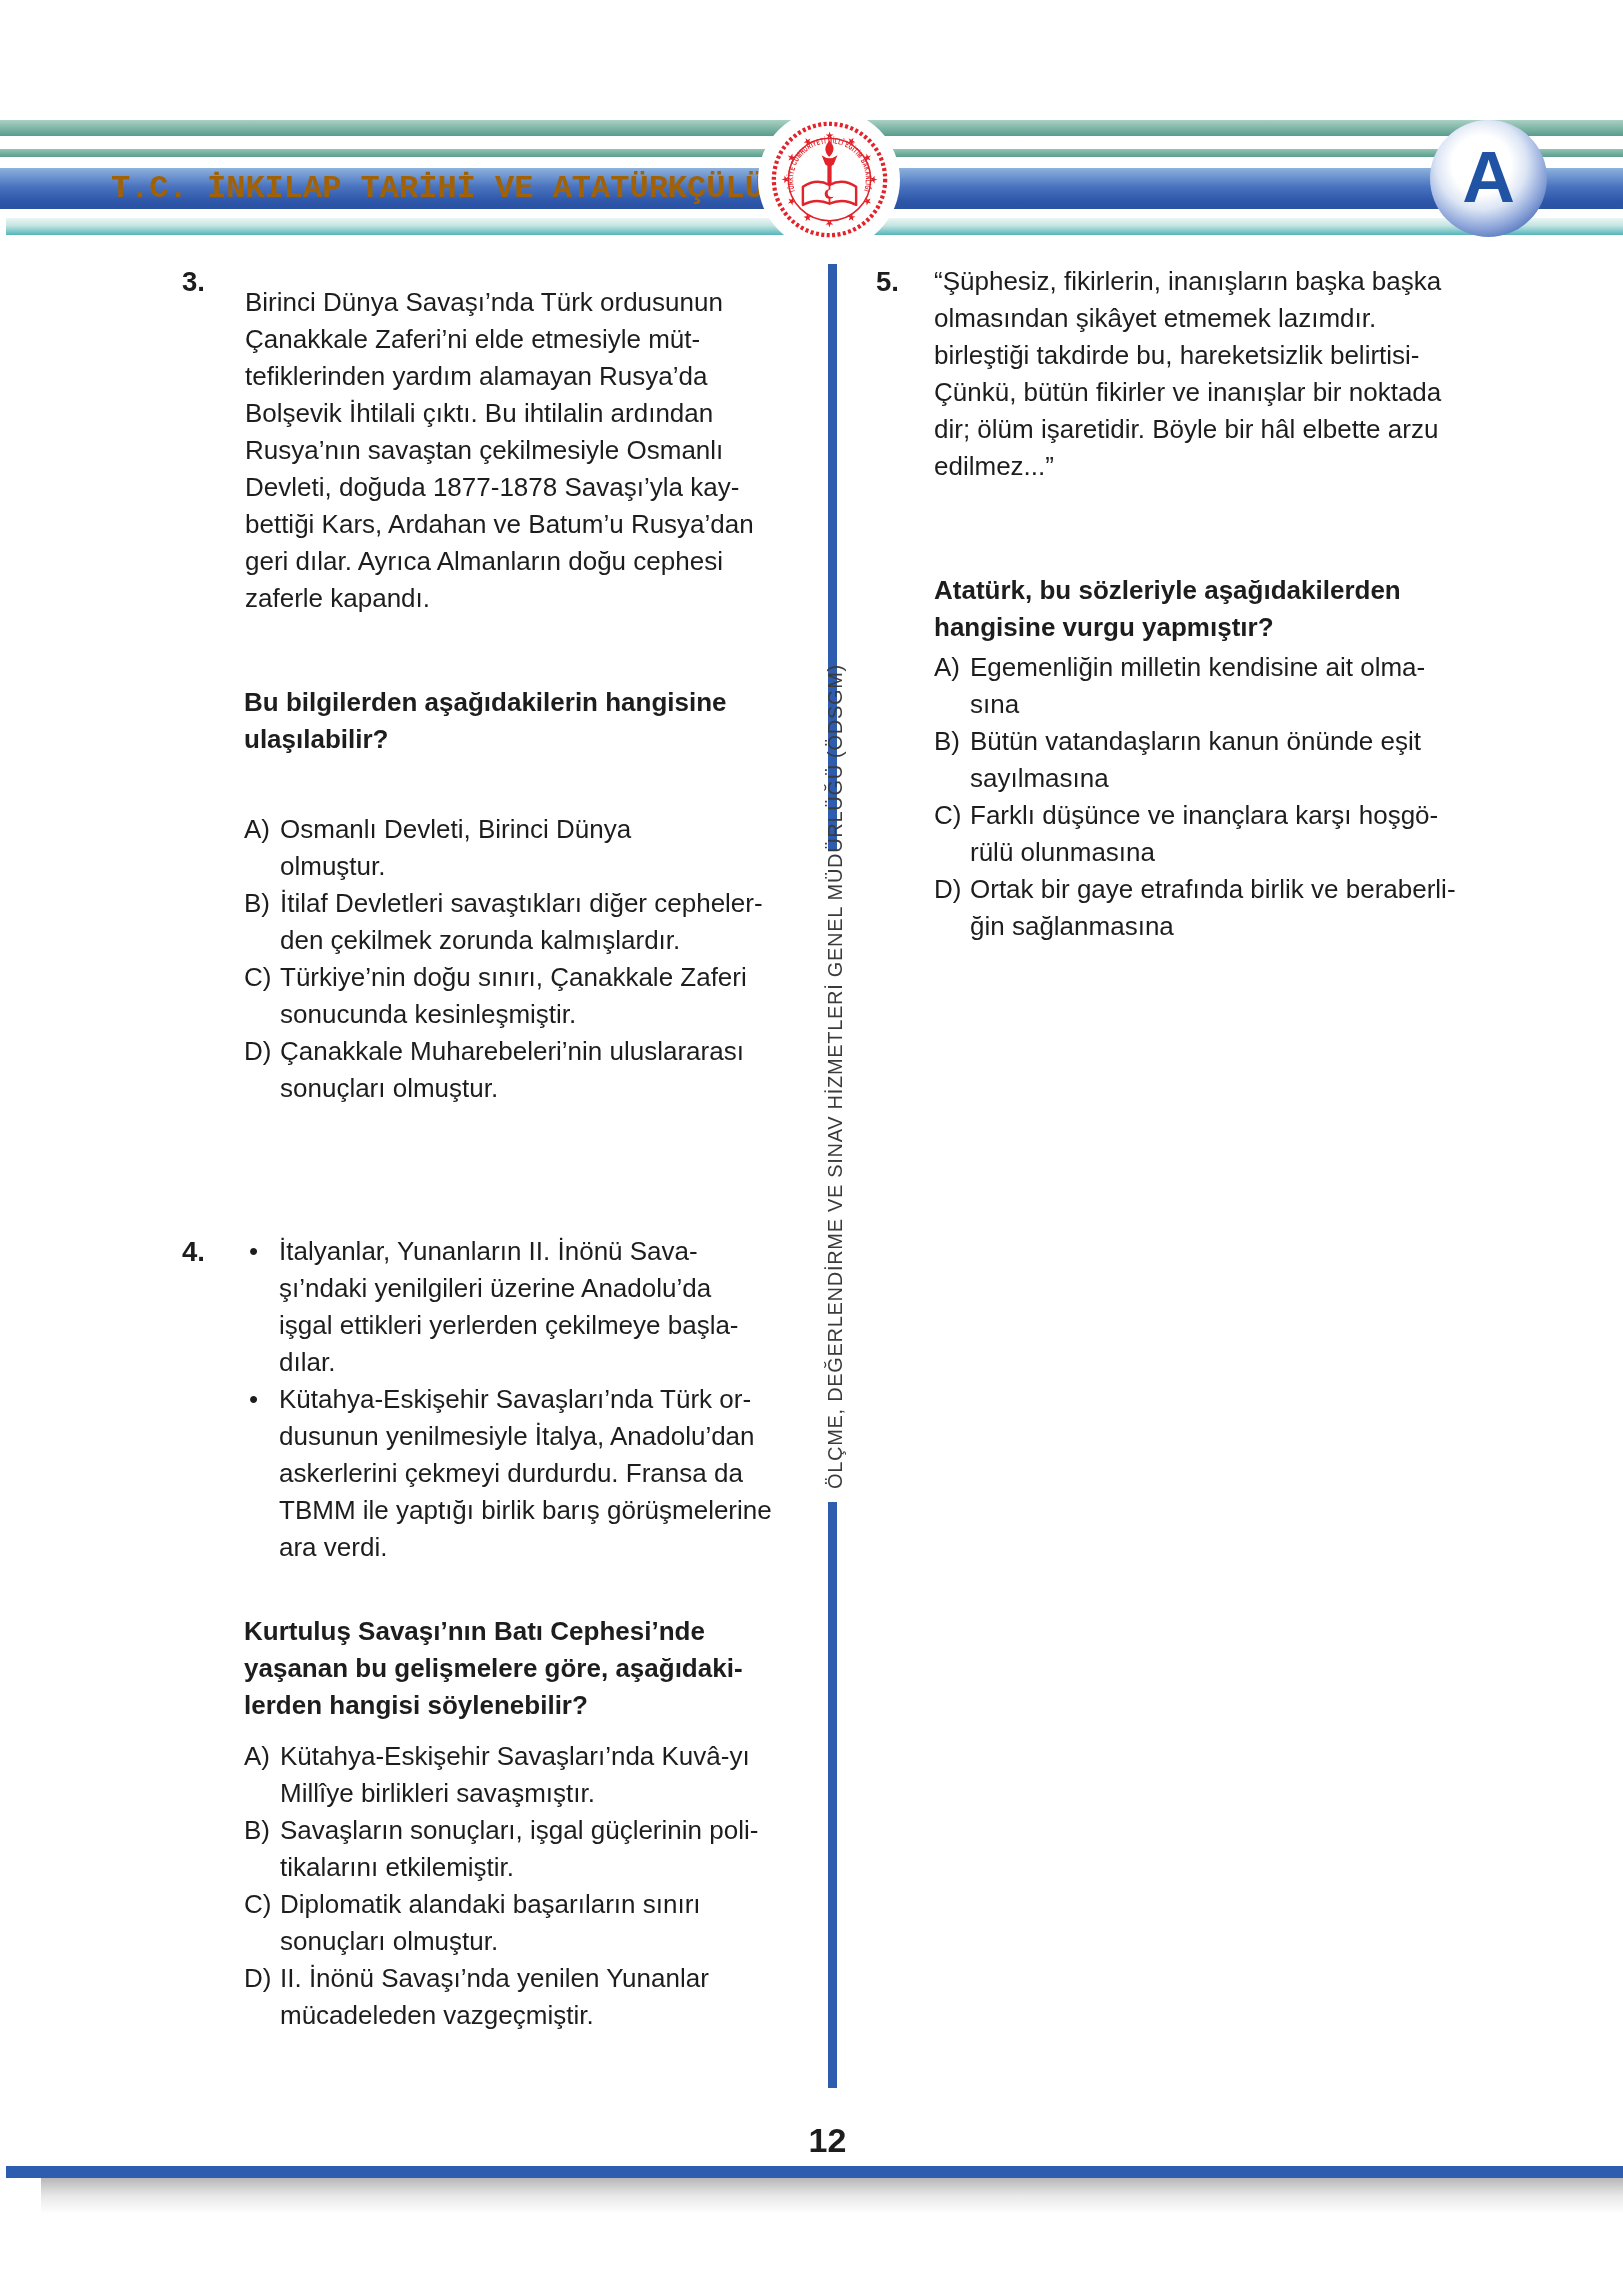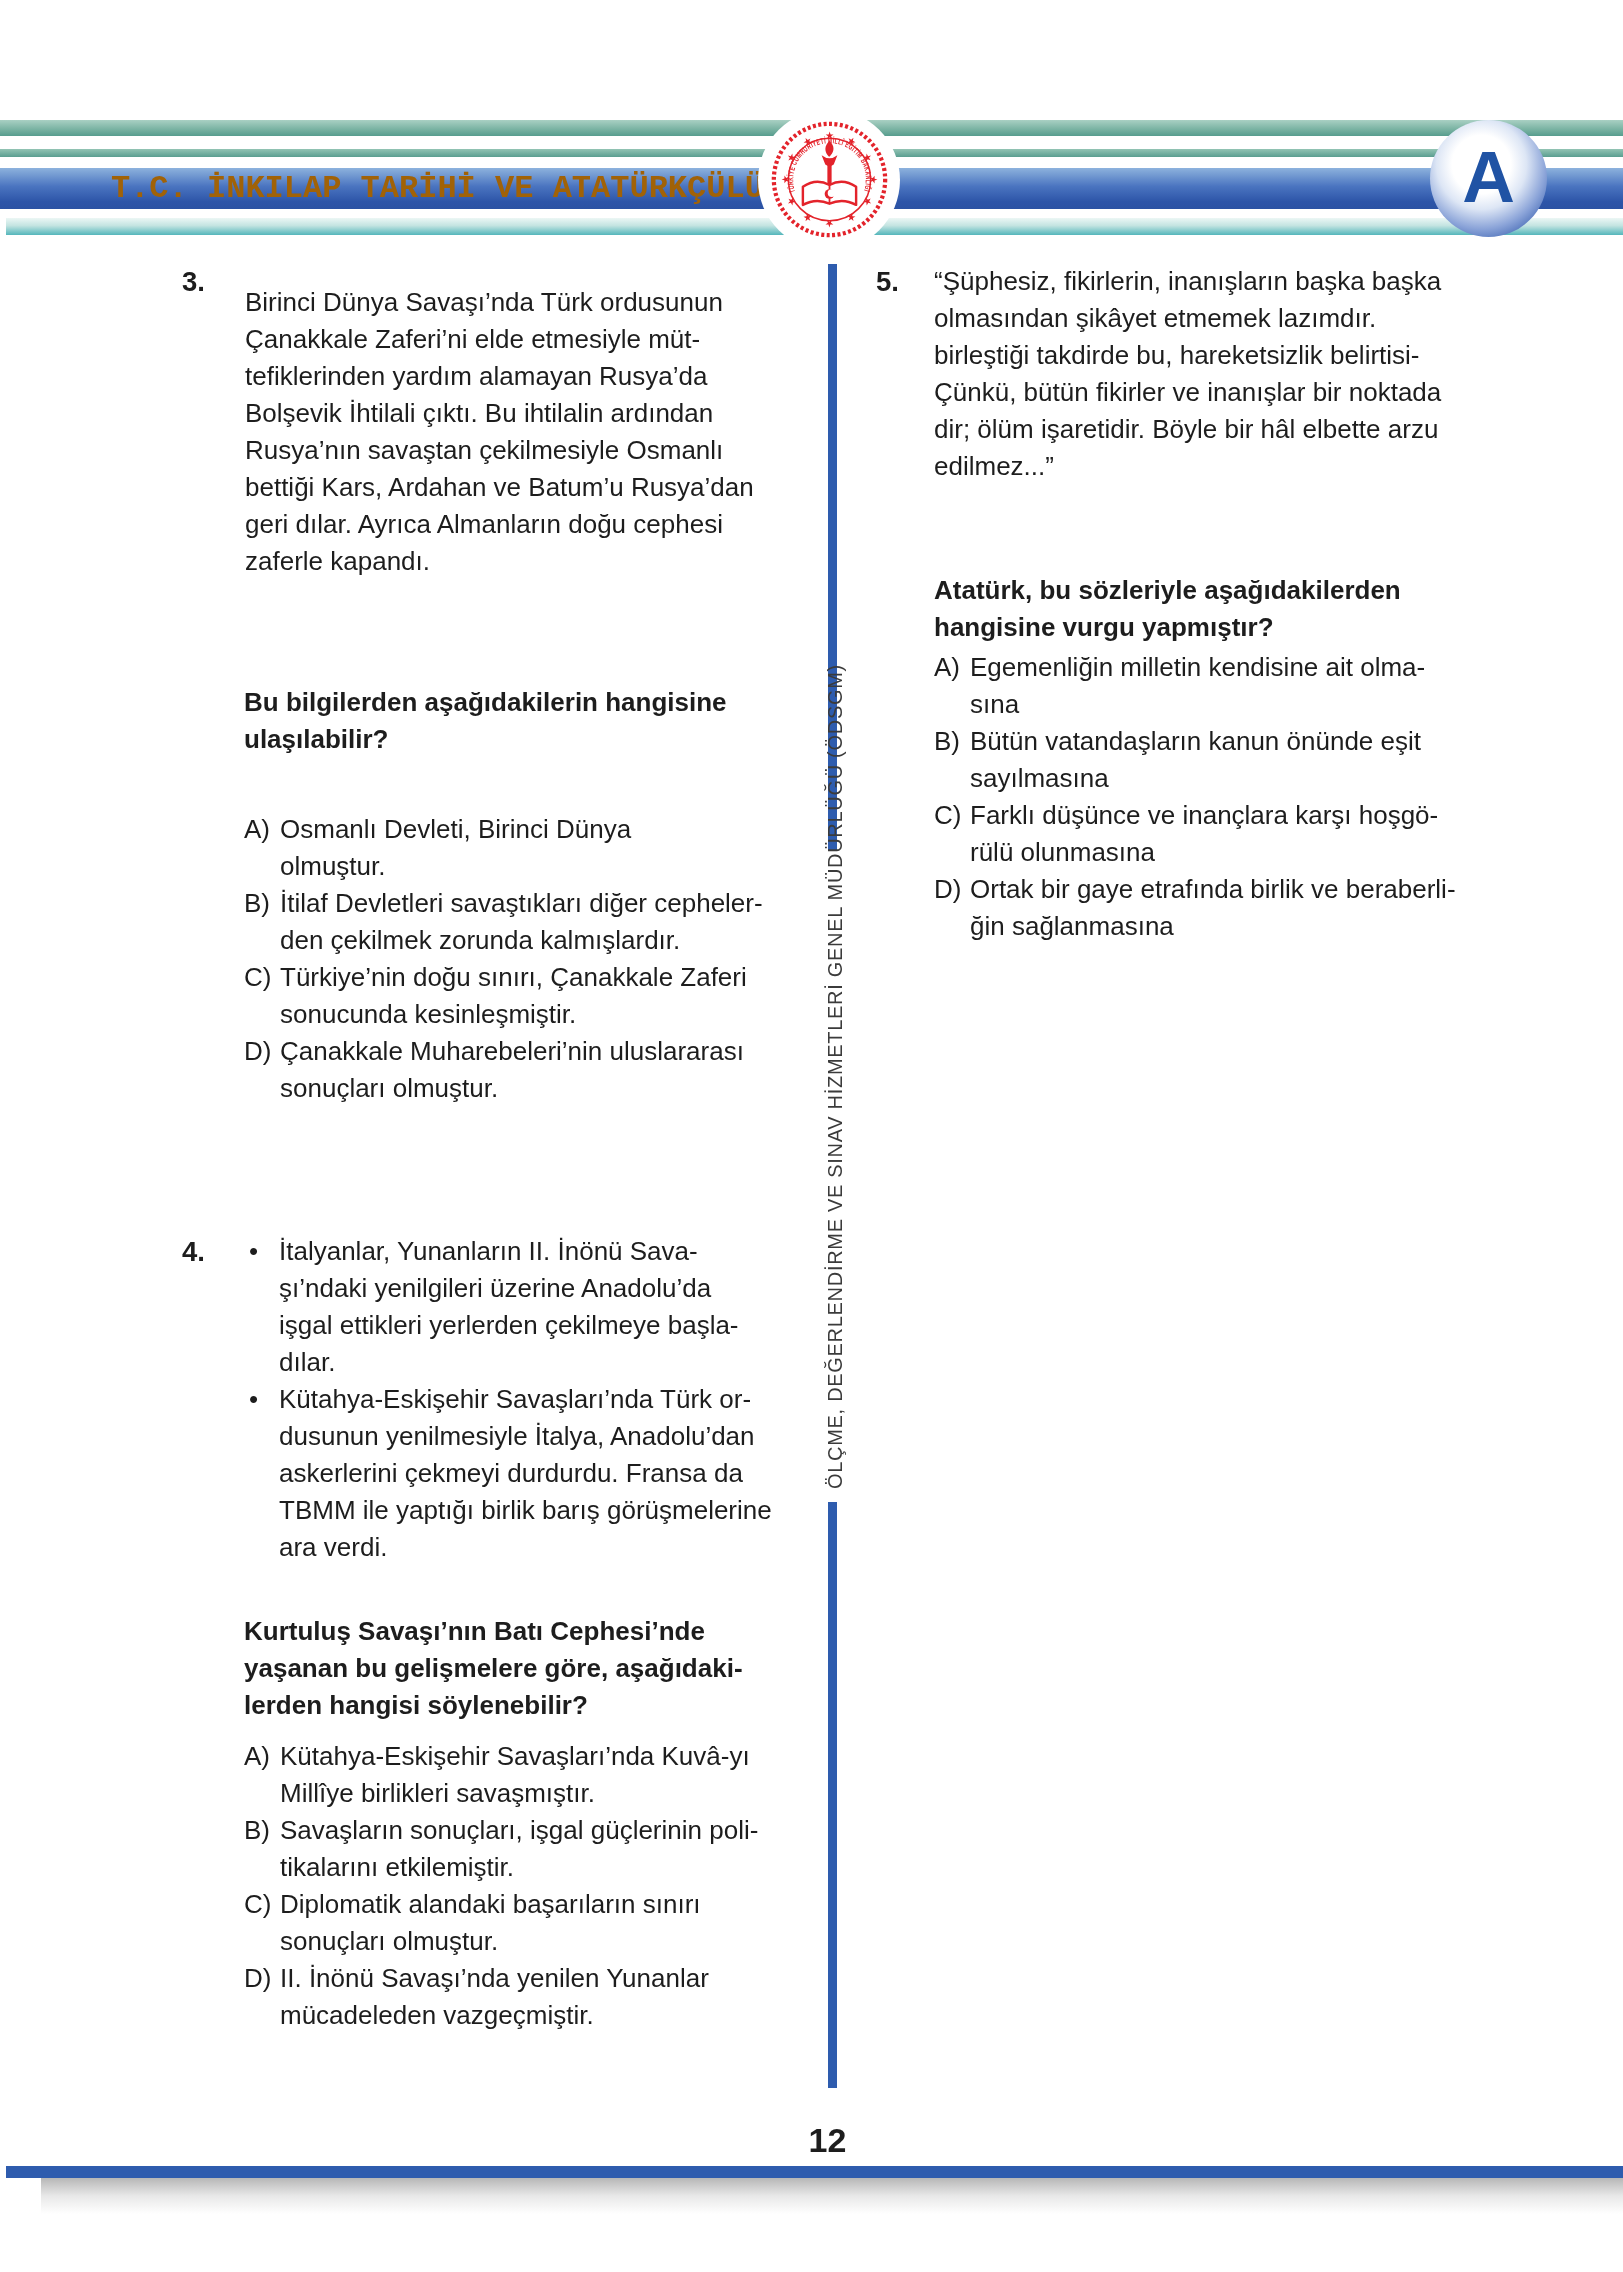--- a/index.html
+++ b/index.html
@@ -106,20 +106,21 @@
 <div class="vlabel">ÖLÇME, DEĞERLENDİRME VE SINAV HİZMETLERİ GENEL MÜDÜRLÜĞÜ (ÖDSGM)</div>
 
 <div class="qblock" style="left:182px;top:263px;">
   <div class="qnum">3.</div>
   <div class="qbody" style="margin-left:63px;margin-top:21px;">
     <span class="line">Birinci Dünya Savaşı’nda Türk ordusunun</span>
     <span class="line">Çanakkale Zaferi’ni elde etmesiyle müt-</span>
     <span class="line">tefiklerinden yardım alamayan Rusya’da</span>
     <span class="line">Bolşevik İhtilali çıktı. Bu ihtilalin ardından</span>
     <span class="line">Rusya’nın savaştan çekilmesiyle Osmanlı</span>
+    <span class="line">Devleti, doğuda 1877-1878 Savaşı’yla kay-</span>
     <span class="line">bettiği Kars, Ardahan ve Batum’u Rusya’dan</span>
     <span class="line">geri dılar. Ayrıca Almanların doğu cephesi</span>
     <span class="line">zaferle kapandı.</span>
   </div>
 </div>
 <div class="qblock qbody stem" style="left:244px;top:644px;">
   <span class="line">Bu bilgilerden aşağıdakilerin hangisine</span>
   <span class="line">ulaşılabilir?</span>
 </div>
 <div class="qblock qbody" style="left:244px;top:811px;">

